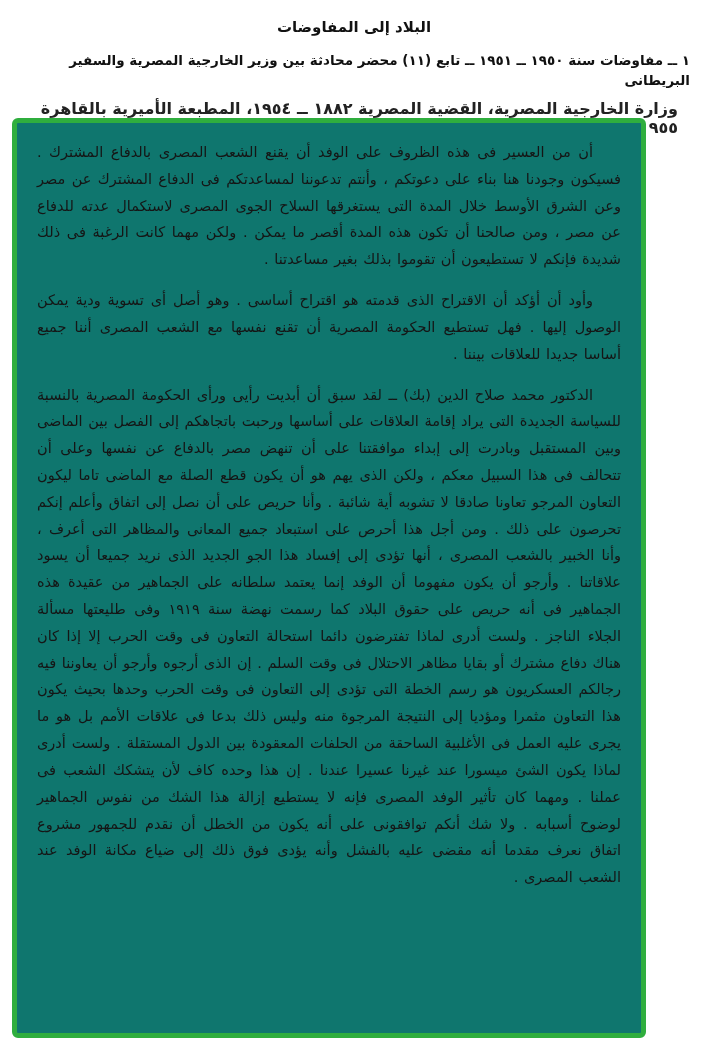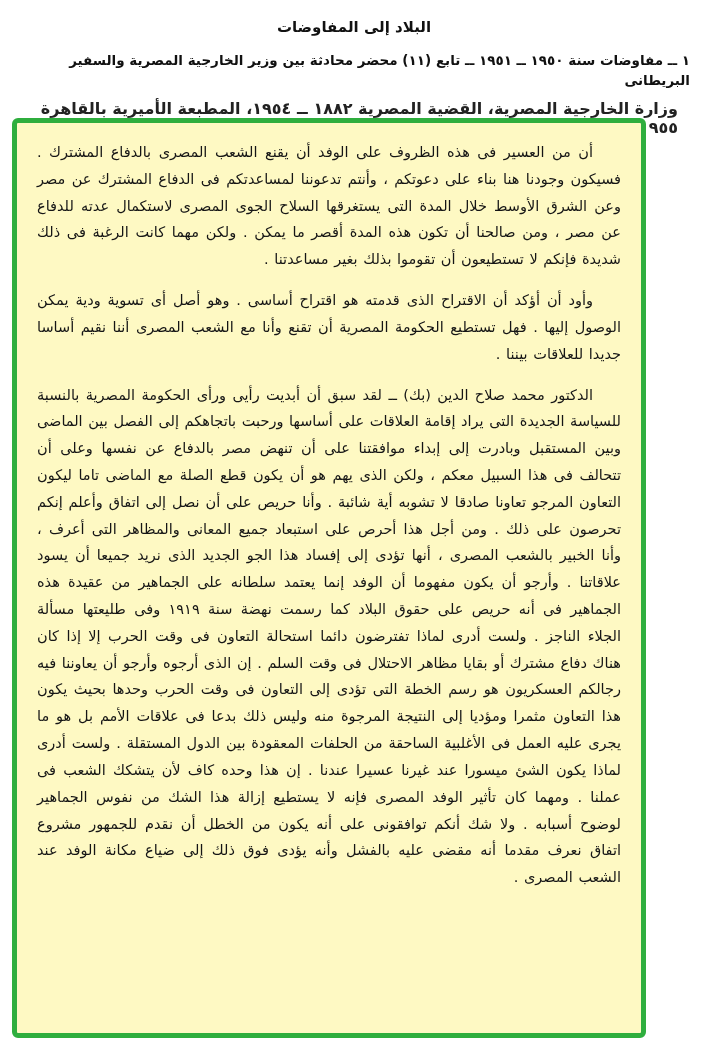--- a/index.html
+++ b/index.html
@@ -43,21 +43,21 @@
     letter-spacing: 0.3px;
   }
   .text-frame {
     position: absolute;
     top: 118px;
     right: 62px;
     width: 584px;
     height: 876px;
     border: 5px solid #2fae3e;
     border-radius: 6px;
-    background: #fef9c3;
+    background: #0f766e;
     padding: 16px 20px 18px 20px;
   }
   .text-frame p {
     margin: 0 0 14px 0;
     font-size: 14.5px;
     line-height: 1.85;
     text-align: justify;
     text-justify: inter-word;
     text-indent: 28px;
     color: #151515;
@@ -73,17 +73,17 @@
 <div class="page">
 
   <div class="doc-header">
     <div class="doc-title">البلاد إلى المفاوضات</div>
     <div class="doc-heading">١ ــ مفاوضات سنة ١٩٥٠ ــ ١٩٥١ ــ تابع (١١) محضر محادثة بين وزير الخارجية المصرية والسفير البريطانى</div>
     <div class="doc-citation">وزارة الخارجية المصرية، القضية المصرية ١٨٨٢ ــ ١٩٥٤، المطبعة الأميرية بالقاهرة ١٩٥٥، ص ٦٢٨ ــ ٦٣٢</div>
   </div>
 
   <div class="text-frame">
     <p>أن من العسير فى هذه الظروف على الوفد أن يقنع الشعب المصرى بالدفاع المشترك . فسيكون وجودنا هنا بناء على دعوتكم ، وأنتم تدعوننا لمساعدتكم فى الدفاع المشترك عن مصر وعن الشرق الأوسط خلال المدة التى يستغرقها السلاح الجوى المصرى لاستكمال عدته للدفاع عن مصر ، ومن صالحنا أن تكون هذه المدة أقصر ما يمكن .  ولكن مهما كانت الرغبة فى ذلك شديدة فإنكم لا تستطيعون أن تقوموا بذلك بغير مساعدتنا .</p>
-    <p>وأود أن أؤكد أن الاقتراح الذى قدمته هو اقتراح أساسى .  وهو أصل أى تسوية ودية يمكن الوصول إليها .  فهل تستطيع الحكومة المصرية أن تقنع وأنا مع الشعب المصرى أننا نقيم أساسا جديدا للعلاقات بيننا .</p>
+    <p>وأود أن أؤكد أن الاقتراح الذى قدمته هو اقتراح أساسى .  وهو أصل أى تسوية ودية يمكن الوصول إليها .  فهل تستطيع الحكومة المصرية أن تقنع نفسها مع الشعب المصرى أننا جميع أساسا جديدا للعلاقات بيننا .</p>
     <p>الدكتور محمد صلاح الدين (بك) ــ لقد سبق أن أبديت رأيى ورأى الحكومة المصرية بالنسبة للسياسة الجديدة التى يراد إقامة العلاقات على أساسها ورحبت باتجاهكم إلى الفصل بين الماضى وبين المستقبل وبادرت إلى إبداء موافقتنا على أن تنهض مصر بالدفاع عن نفسها وعلى أن تتحالف فى هذا السبيل معكم ، ولكن الذى يهم هو أن يكون قطع الصلة مع الماضى تاما ليكون التعاون المرجو تعاونا صادقا لا تشوبه أية شائبة . وأنا حريص على أن نصل إلى اتفاق وأعلم إنكم تحرصون على ذلك .  ومن أجل هذا أحرص على استبعاد جميع المعانى والمظاهر التى أعرف ، وأنا الخبير بالشعب المصرى ، أنها تؤدى إلى إفساد هذا الجو الجديد الذى نريد جميعا أن يسود علاقاتنا .  وأرجو أن يكون مفهوما أن الوفد إنما يعتمد سلطانه على الجماهير من عقيدة هذه الجماهير فى أنه حريص على حقوق البلاد كما رسمت نهضة سنة ١٩١٩ وفى طليعتها مسألة الجلاء الناجز .  ولست أدرى لماذا تفترضون دائما استحالة التعاون فى وقت الحرب إلا إذا كان هناك دفاع مشترك أو بقايا مظاهر الاحتلال فى وقت السلم .  إن الذى أرجوه وأرجو أن يعاوننا فيه رجالكم العسكريون هو رسم الخطة التى تؤدى إلى التعاون فى وقت الحرب وحدها بحيث يكون هذا التعاون مثمرا ومؤديا إلى النتيجة المرجوة منه وليس ذلك بدعا فى علاقات الأمم بل هو ما يجرى عليه العمل فى الأغلبية الساحقة من الحلفات المعقودة بين الدول المستقلة .  ولست أدرى لماذا يكون الشئ ميسورا عند غيرنا عسيرا عندنا .  إن هذا وحده كاف لأن يتشكك الشعب فى عملنا .  ومهما كان تأثير الوفد المصرى فإنه لا يستطيع إزالة هذا الشك من نفوس الجماهير لوضوح أسبابه .  ولا شك أنكم توافقونى على أنه يكون من الخطل أن نقدم للجمهور مشروع اتفاق نعرف مقدما أنه مقضى عليه بالفشل وأنه يؤدى فوق ذلك إلى ضياع مكانة الوفد عند الشعب المصرى .</p>
   </div>
 
 </div>
 
 </body></html>

